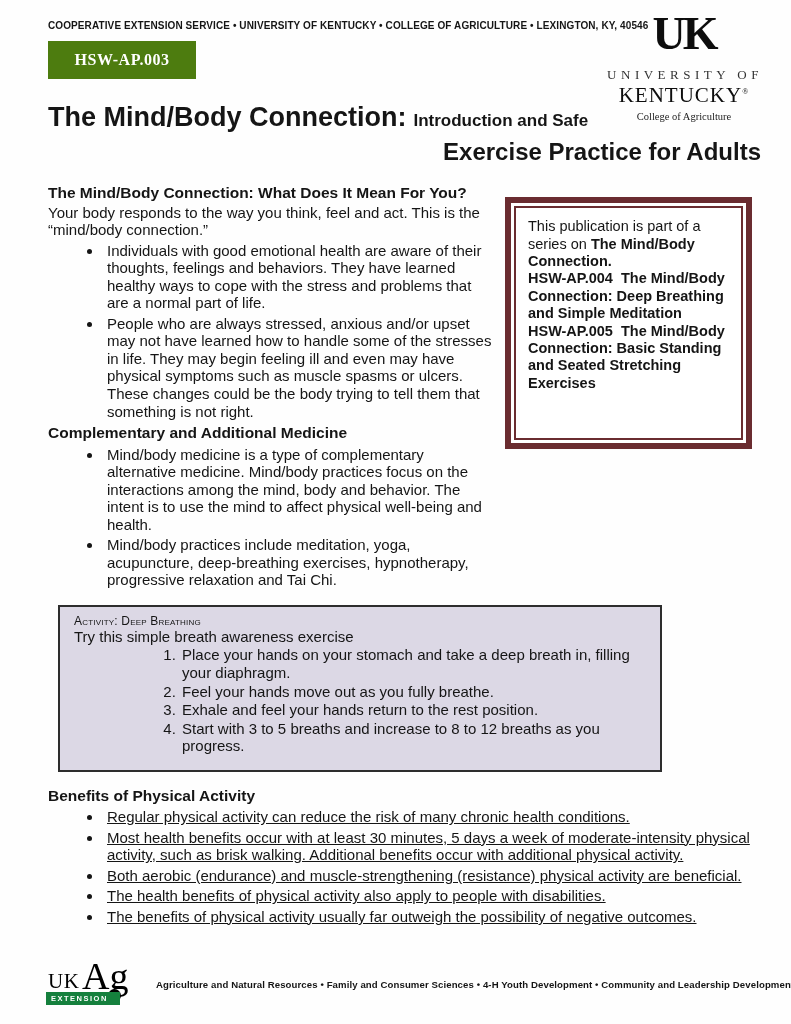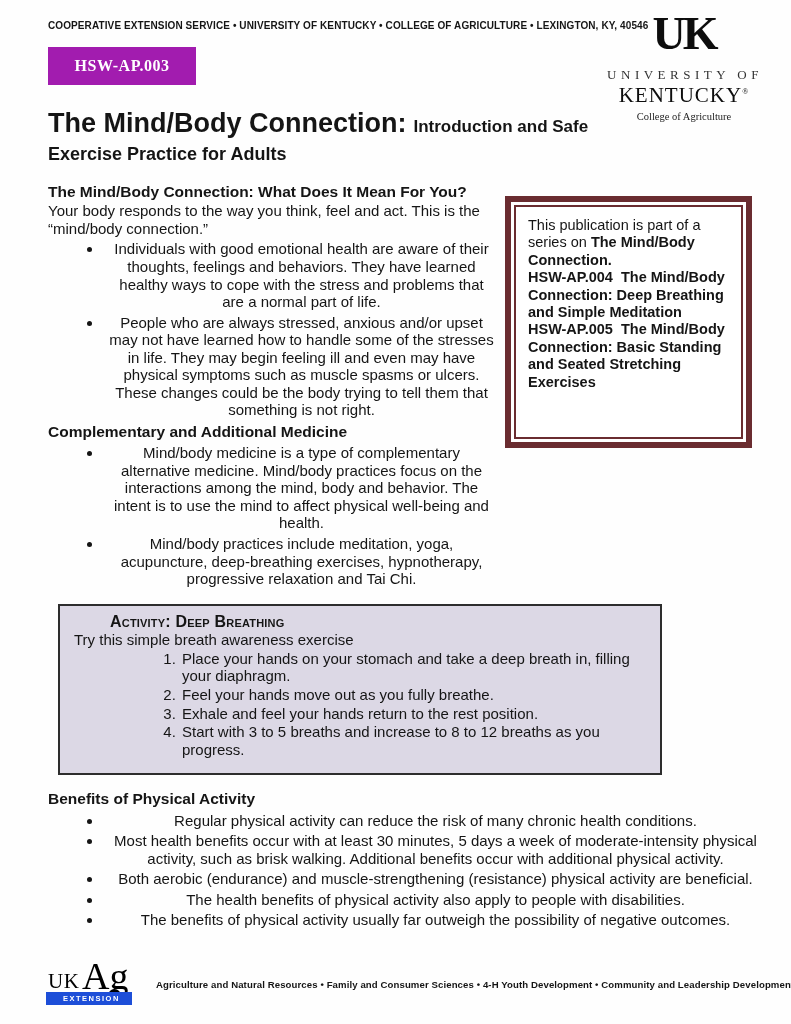--- a/index.html
+++ b/index.html
@@ -18,50 +18,50 @@
     font-family: "Liberation Sans", sans-serif;
     color: var(--ink);
     padding: 20px 30px 0 48px;
   }
   
   .topline {
     font-size: 10px; font-weight: bold; letter-spacing: 0.1px;
     width: 560px; white-space: nowrap;
   }
   .docnum-box {
-    margin-top: 16px;
+    margin-top: 10px;
     width: 148px; height: 38px;
-    background: #a21caf; color: #fff;
+    background: #4d7c0f; color: #fff;
     display: flex; align-items: center; justify-content: center;
     font-family: "Liberation Serif", serif;
     font-weight: bold; font-size: 16px; letter-spacing: 0.5px;
   }
   .uk-logo {
     position: absolute; top: 12px; right: 28px;
     width: 158px; text-align: center;
     font-family: "Liberation Serif", serif;
     color: #0d0d0d;
   }
   .uk-logo .uk-big { font-size: 46px; font-weight: bold; letter-spacing: -3px; line-height: 0.95; display:block; }
   .uk-logo .uk-univ { display:block; font-size: 13px; letter-spacing: 4.5px; margin-top: 11px; color:#333;text-align:right; }
   .uk-logo .uk-kentucky { display:block; font-size: 21px; letter-spacing: 1px; margin-top: 0px; }
   .uk-logo .uk-reg { font-size: 8px; vertical-align: super; }
   .uk-logo .uk-college { display:block; font-size: 10.5px; margin-top: 3px; color:#222; }
   
   .title { margin-top: 22px; font-weight: bold; line-height: 1.2; }
   .title .t-big { font-size: 27px; }
   .title .t-small { font-size: 17px; margin-left: 7px; }
-  .title .t-line2 { font-size: 18px; margin-top: 5px; }
+  .title .t-line2 { font-size: 24px; margin-top: 5px; text-align: right; }
   
   .cols { display: flex; margin-top: 16px; align-items: flex-start; }
   .main-col { width: 448px; flex: none; }
   h2.sec { font-size: 15.5px; font-weight: bold; margin: 0 0 1px 0; line-height:1.25;}
   p.intro { font-size: 15px; line-height: 1.17; }
   ul.bullets { list-style: disc outside; padding-left: 55px; margin-top: 3px; }
-  ul.bullets li { font-size: 15px; line-height: 1.17; margin-bottom: 3px; padding-left: 4px; text-align: center; }
+  ul.bullets li { font-size: 15px; line-height: 1.17; margin-bottom: 3px; padding-left: 4px; }
   .mt { margin-top: 13px; }
   
   .sidebar-outer {
     margin-left: 9px; margin-top: 14px;
     border: 6px solid var(--maroon);
     padding: 3px; background: #fff; width: 247px; flex: none;
   }
   .sidebar-inner {
     border: 2px solid var(--maroon);
     padding: 10px 10px 46px 12px;
@@ -70,37 +70,37 @@
   .sidebar-inner .b { font-weight: bold; }
   
   .activity {
     margin: 13px 0 0 10px;
     width: 604px;
     background: var(--lavender);
     border: 2px solid #2d2d2d;
     padding: 7px 14px 14px 14px;
     font-size: 15px; line-height: 1.17;
   }
-  .activity h3 { font-size: 16px; font-weight: bold; font-variant: small-caps; letter-spacing: 0.2px; margin-left: 36px; }
+  .activity h3 { font-size: 12px; font-weight: normal; font-variant: small-caps; letter-spacing: 0.2px; }
   .activity ol { list-style: decimal outside; padding-left: 106px; margin-top: 1px; }
   .activity ol li { margin-bottom: 1px; padding-left: 2px; }
   
   .benefits { margin-top: 14px; width: 716px; }
-  .benefits ul.bullets { padding-left: 55px; }
+  .benefits ul.bullets { padding-left: 55px; text-decoration: underline; }
   
   .footer { position: absolute; left: 42px; right: 20px; bottom: 14px; display: flex; align-items: center; }
   .ukag { position: relative; width: 108px; height: 52px; flex: none; font-family: "Liberation Serif", serif; color:#000; }
   .ukag .f-uk { position: absolute; left: 6px; top: 11px; font-size: 21px; letter-spacing: 0.5px; }
   .ukag .f-ag { position: absolute; left: 40px; top: -4px; font-size: 38px; }
   .ukag .f-banner {
     position: absolute; left: 4px; top: 34px;
-    background: #1d4ed8; color: #fff;
+    background: #15803d; color: #fff;
     font-family: "Liberation Sans", sans-serif;
     font-size: 7.5px; font-weight: bold; letter-spacing: 1.5px;
-    padding: 2px 12px 2px 17px;
+    padding: 2px 12px 2px 5px;
   }
   .ukag .f-circle {
     position: absolute; left: 66px; top: 31px;
     width: 13px; height: 13px; border: 3.5px solid #000; border-radius: 50%;
     background: #fff;
   }
   .footer .departments {
     font-size: 9.6px; font-weight: bold; letter-spacing: 0.1px;
     flex: 1; margin-left: 6px; white-space: nowrap;
   }

